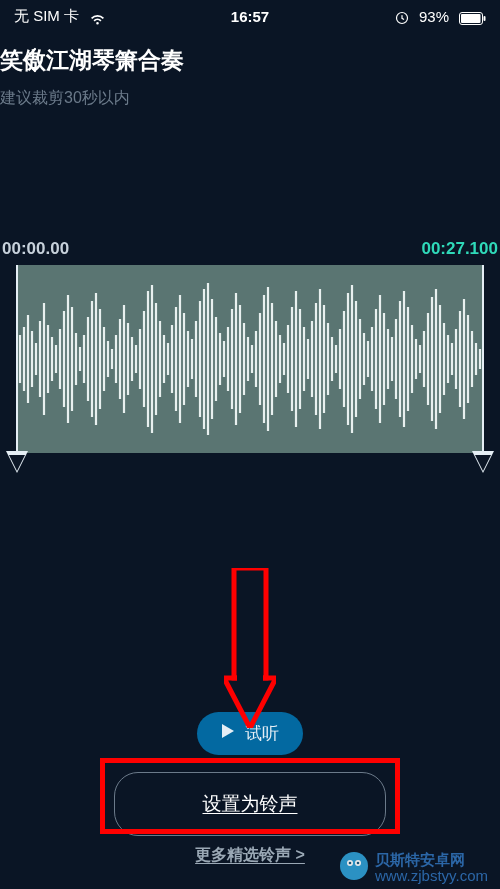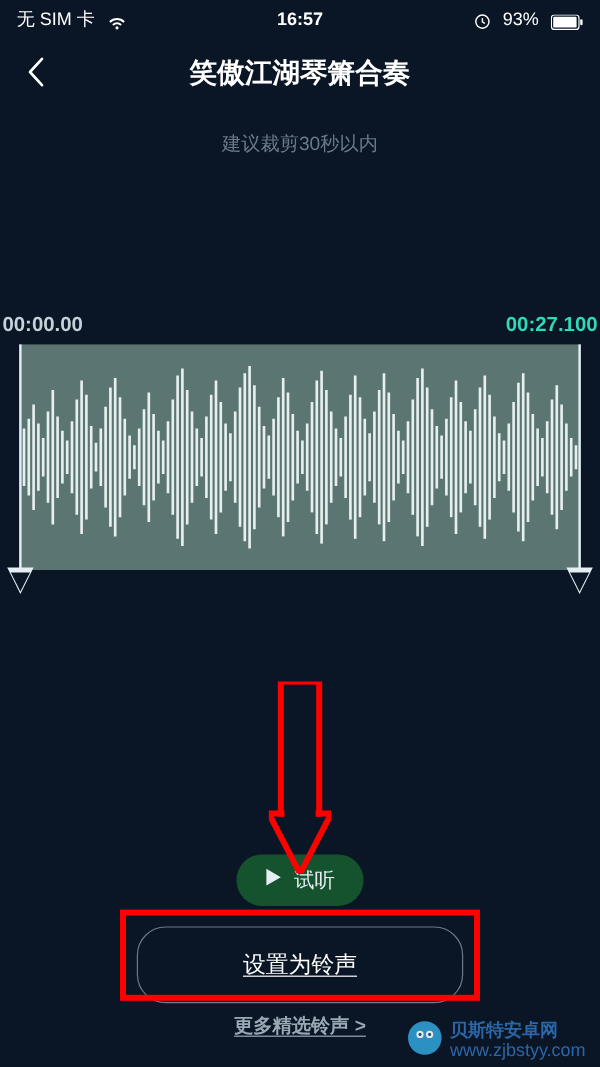--- a/index.html
+++ b/index.html
@@ -22,41 +22,40 @@
       font-weight: 500;
     }
     .status-left, .status-right { display: flex; align-items: flex-end; gap: 10px; }
     .status-center { position: absolute; left: 50%; transform: translateX(-50%); font-weight: 700; }
     .wifi-icon, .lock-icon, .battery-icon { display: inline-flex; align-items: center; }
     .header {
       position: relative;
       height: 56px;
       display: flex;
       align-items: center;
-      justify-content: center;
+      justify-content: flex-start;
     }
     .back-btn {
       position: absolute;
       left: 16px;
       top: 50%;
       transform: translateY(-50%);
       width: 28px;
       height: 28px;
       display: flex;
       align-items: center;
       justify-content: center;
     }
     .page-title {
       font-size: 23px;
       font-weight: 600;
       color: #fff;
     }
     .trim-info {
-      margin-top: 22px;
-      text-align: center;
+      text-align: left;
     }
     .trim-hint {
       font-size: 16px;
       color: #6b7a8a;
       margin-bottom: 10px;
     }
     .selected-duration {
       font-size: 18px;
       color: #d5dde5;
     }
@@ -124,21 +123,21 @@
       top: 568px;
       width: 52px;
       height: 160px;
       z-index: 5;
     }
     .preview-btn {
       position: absolute;
       top: 712px;
       left: 50%;
       transform: translateX(-50%);
-      background: #14532d;
+      background: #0369a1;
       border-radius: 24px;
       padding: 10px 24px;
       display: flex;
       align-items: center;
       gap: 10px;
       font-size: 17px;
       color: #e5eef5;
     }
     .red-box {
       position: absolute;

